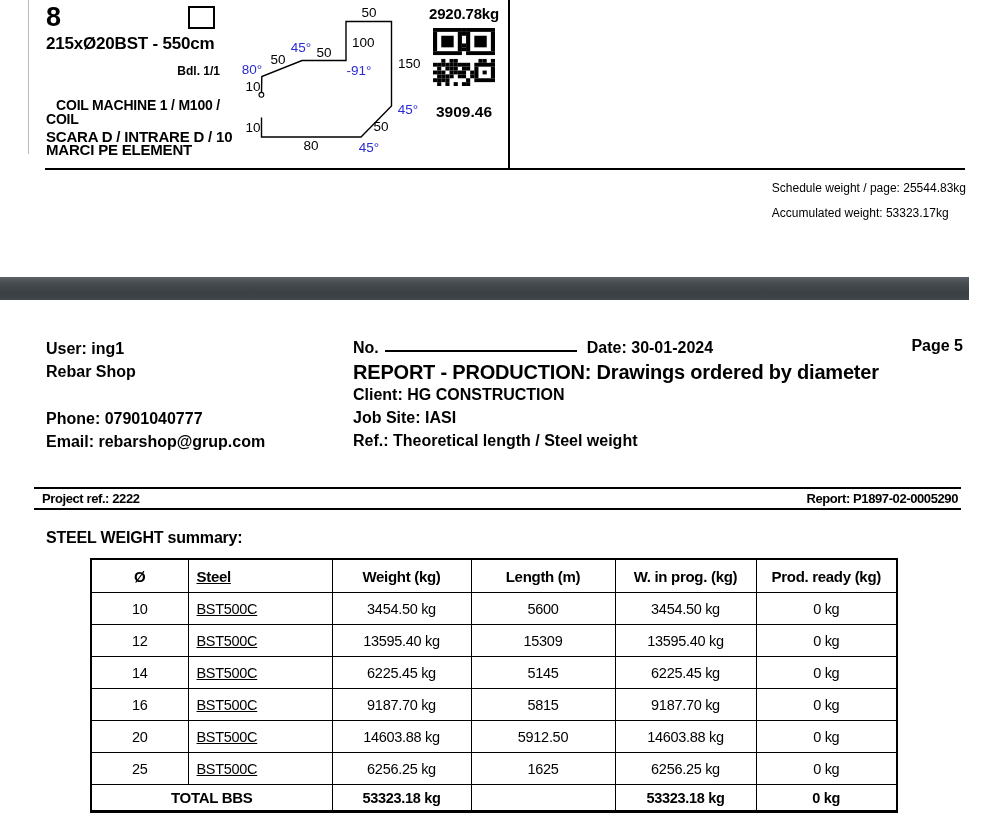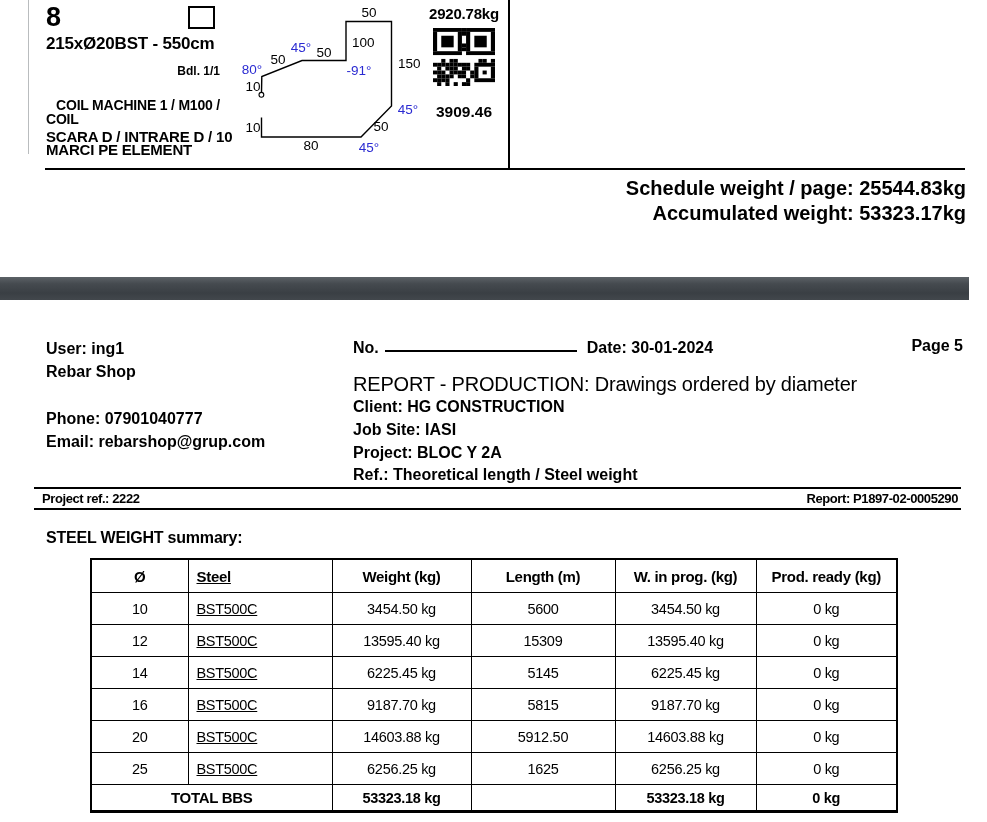--- a/index.html
+++ b/index.html
@@ -29,33 +29,33 @@
   .shape-svg .ang{fill:#2b2bd2;}
 
   .weight-block{left:420px;top:5px;width:88px;text-align:center;}
   .weight-kg{font-size:15px;font-weight:bold;letter-spacing:-0.2px;white-space:nowrap;}
   .qr-wrap{margin:6px auto 0 auto;width:62px;height:58px;}
   .barcode-val{font-size:15.5px;font-weight:bold;margin-top:17px;}
 
   .v-divider{left:508px;top:0;width:2px;height:169px;background:#000;}
   .row-bottom-rule{left:45px;top:168px;width:920px;height:2px;background:#000;}
 
-  .totals-block{right:21px;top:176px;text-align:right;font-size:20px;font-weight:bold;line-height:24.5px;white-space:nowrap;}
+  .totals-block{right:21px;top:176px;font-size:12px;font-weight:normal;line-height:24.5px;white-space:nowrap;}
 
   
   .page-sep{left:0;top:277px;width:969px;height:23px;
     background:linear-gradient(to bottom,#5c6267 0%,#454a4f 30%,#3a3f44 70%,#42474c 100%);}
 
   
   .hdr-left{left:46px;top:337px;font-size:16px;font-weight:bold;line-height:23.2px;white-space:nowrap;}
   .hdr-right{left:353px;top:337px;width:612px;}
   .no-line{position:relative;height:22px;font-size:16px;font-weight:bold;white-space:nowrap;}
   .no-underline{display:inline-block;width:192px;height:13px;border-bottom:2px solid #000;margin:0 10px 1px 6px;}
   .page-no{position:absolute;right:2px;top:0;font-size:16px;font-weight:bold;}
-  .report-title{font-size:20px;font-weight:normal;letter-spacing:-0.2px;line-height:24px;margin-top:13px;white-space:nowrap;}
+  .report-title{font-size:20px;font-weight:bold;letter-spacing:-0.2px;line-height:24px;margin-top:1px;white-space:nowrap;}
   .hdr-line{font-size:16px;font-weight:bold;line-height:22.8px;white-space:nowrap;}
 
   .projref-band{left:34px;top:487px;width:927px;height:19px;
     border-top:2px solid #000;border-bottom:2px solid #000;
     font-size:13px;font-weight:bold;letter-spacing:-0.4px;}
   .projref-left{position:absolute;left:8px;top:2px;}
   .projref-right{position:absolute;right:3px;top:2px;}
 
   .summary-heading{left:46px;top:529px;font-size:16px;font-weight:bold;letter-spacing:-0.2px;}
 
@@ -198,21 +198,20 @@
 </div>
 
 <div class="abs hdr-right">
   <div class="no-line">
     <span>No.</span><span class="no-underline"></span><span>Date: 30-01-2024</span>
     <span class="page-no">Page 5</span>
   </div>
   <div class="report-title">REPORT - PRODUCTION: Drawings ordered by diameter</div>
   <div class="hdr-line">Client: HG CONSTRUCTION</div>
   <div class="hdr-line">Job Site: IASI</div>
-  <div class="hdr-line">Project: BLOC Y 2A</div>
   <div class="hdr-line">Ref.: Theoretical length / Steel weight</div>
 </div>
 
 <div class="abs projref-band">
   <span class="projref-left">Project ref.: 2222</span>
   <span class="projref-right">Report: P1897-02-0005290</span>
 </div>
 
 <div class="abs summary-heading">STEEL WEIGHT summary:</div>
 

